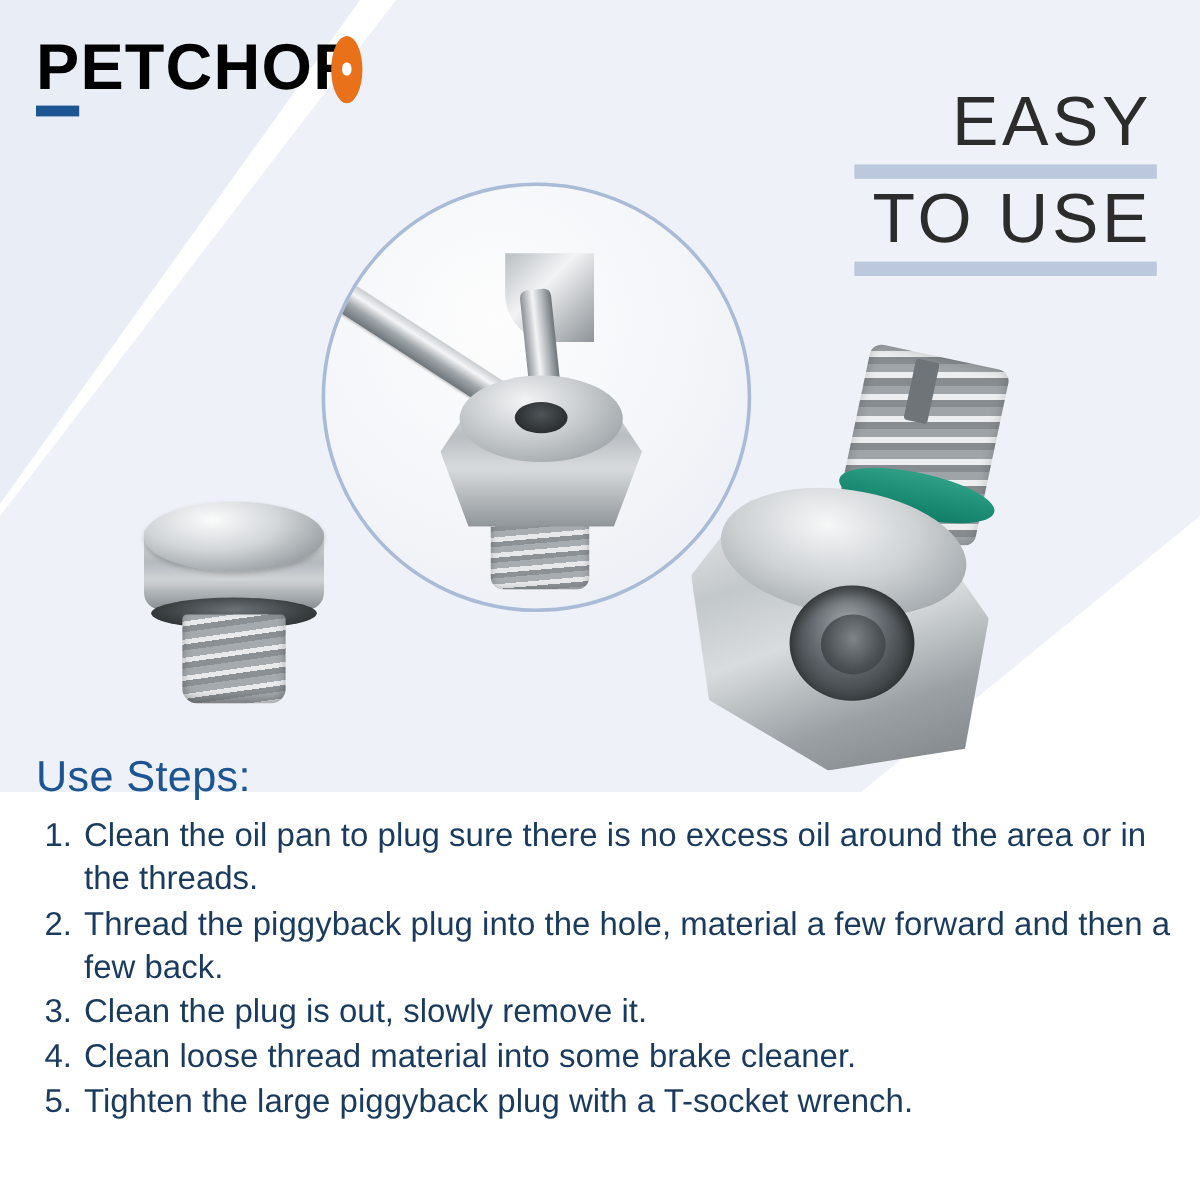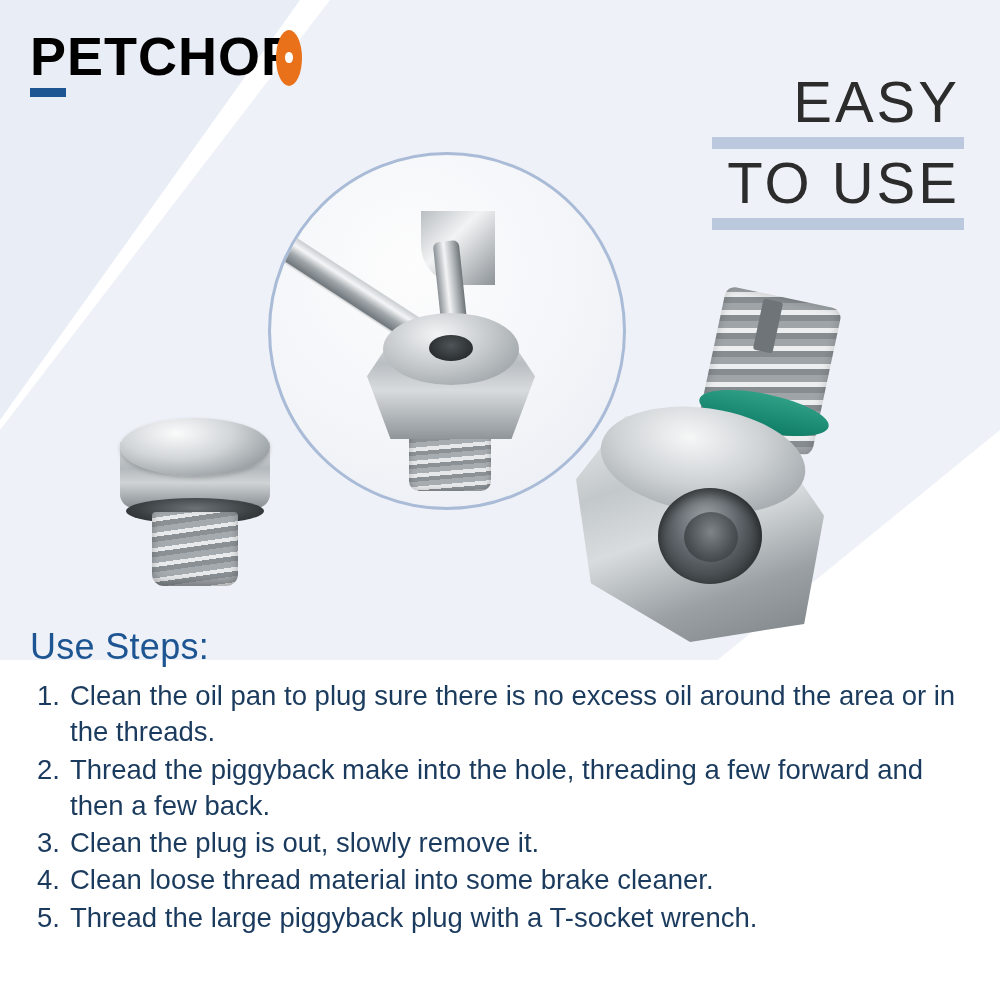--- a/index.html
+++ b/index.html
@@ -437,29 +437,29 @@
   </div>
 
   <div class="steps-title">Use Steps:</div>
   <ul class="steps-list">
     <li>
       <span class="num">1.</span>
       <span class="txt">Clean the oil pan to plug sure there is no excess oil around the area or in the threads.</span>
     </li>
     <li>
       <span class="num">2.</span>
-      <span class="txt">Thread the piggyback make into the hole, threading a few forward and then a few back.</span>
+      <span class="txt">Thread the piggyback plug into the hole, material a few forward and then a few back.</span>
     </li>
     <li>
       <span class="num">3.</span>
       <span class="txt">Clean the plug is out, slowly remove it.</span>
     </li>
     <li>
       <span class="num">4.</span>
       <span class="txt">Clean loose thread material into some brake cleaner.</span>
     </li>
     <li>
       <span class="num">5.</span>
-      <span class="txt">Thread the large piggyback plug with a T-socket wrench.</span>
+      <span class="txt">Tighten the large piggyback plug with a T-socket wrench.</span>
     </li>
   </ul>
 
 </div>
 
 </body></html>

